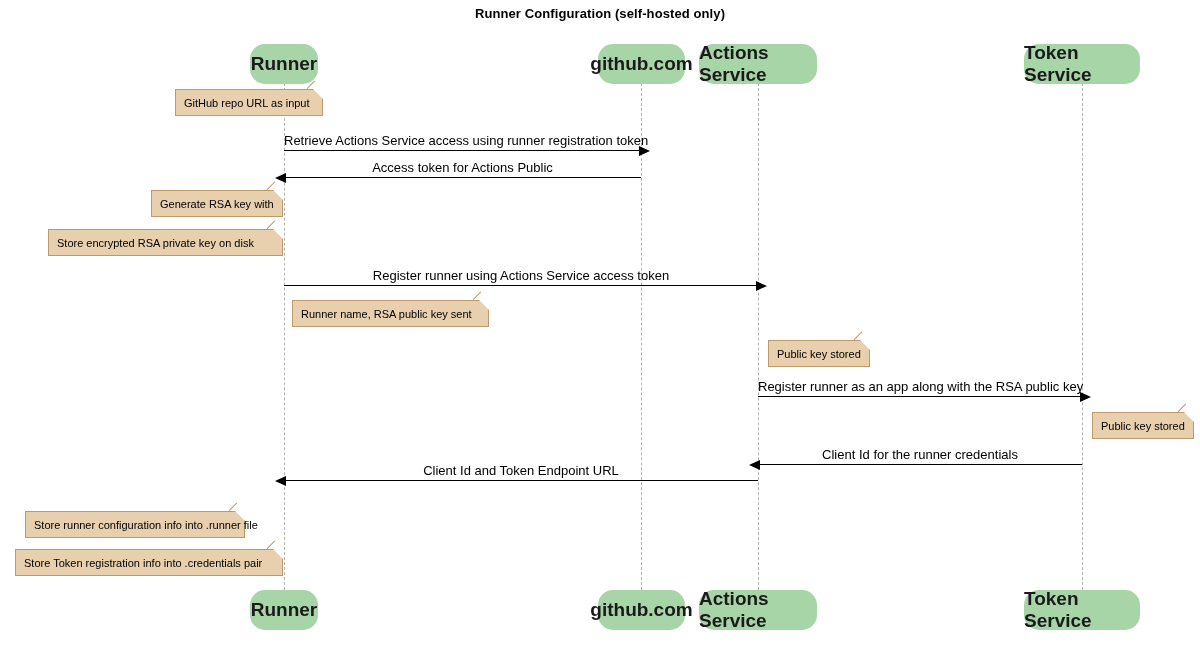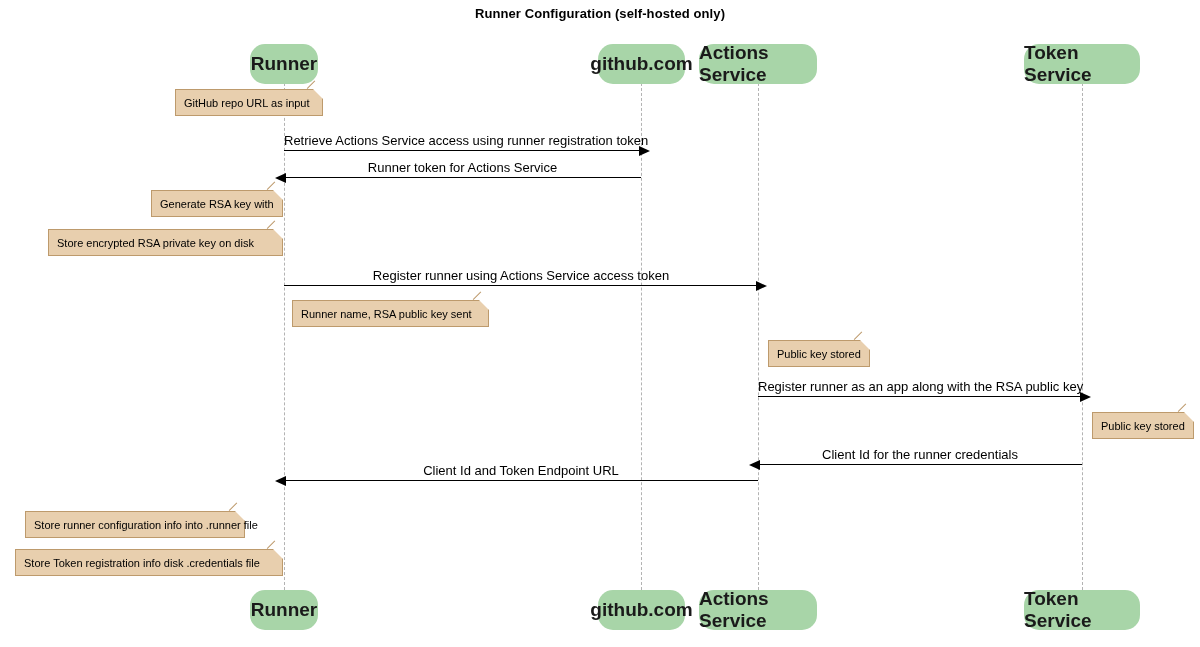--- a/index.html
+++ b/index.html
@@ -155,21 +155,21 @@
         <span>Token Service</span>
       </div>
     </div>
   <div id="messages">
       <div class="msg" style="left: 284px; width: 357px; top: 150px;">
         <div class="arrow right"></div>
         <div class="label">Retrieve Actions Service access using runner registration token</div>
       </div>
       <div class="msg" style="left: 284px; width: 357px; top: 177px;">
         <div class="arrow left"></div>
-        <div class="label">Runner token for Actions Service</div>
+        <div class="label">Access token for Actions Public</div>
       </div>
       <div class="msg" style="left: 284px; width: 474px; top: 285px;">
         <div class="arrow right"></div>
         <div class="label">Register runner using Actions Service access token</div>
       </div>
       <div class="msg" style="left: 758px; width: 324px; top: 396px;">
         <div class="arrow right"></div>
         <div class="label">Register runner as an app along with the RSA public key</div>
       </div>
       <div class="msg" style="left: 758px; width: 324px; top: 464px;">
@@ -182,15 +182,15 @@
       </div>
     </div>
   <div id="notes">
       <div class="note" style="top: 89px; width: 148px; left: 135px; margin-left: 40px;"><div class="fold"></div><div class="fold2"></div><span>GitHub repo URL as input</span></div>
       <div class="note" style="top: 190px; width: 132px; left: 151px;"><div class="fold"></div><div class="fold2"></div><span>Generate RSA key with</span></div>
       <div class="note" style="top: 229px; width: 235px; left: 48px;"><div class="fold"></div><div class="fold2"></div><span>Store encrypted RSA private key on disk</span></div>
       <div class="note" style="top: 300px; width: 197px; left: 292px;"><div class="fold"></div><div class="fold2"></div><span>Runner name, RSA public key sent</span></div>
       <div class="note" style="top: 340px; width: 102px; left: 768px;"><div class="fold"></div><div class="fold2"></div><span>Public key stored</span></div>
       <div class="note" style="top: 412px; width: 102px; left: 1092px;"><div class="fold"></div><div class="fold2"></div><span>Public key stored</span></div>
       <div class="note" style="top: 511px; width: 220px; left: 25px;"><div class="fold"></div><div class="fold2"></div><span>Store runner configuration info into .runner file</span></div>
-      <div class="note" style="top: 549px; width: 268px; left: 15px;"><div class="fold"></div><div class="fold2"></div><span>Store Token registration info disk .credentials file</span></div>
+      <div class="note" style="top: 549px; width: 268px; left: 15px;"><div class="fold"></div><div class="fold2"></div><span>Store Token registration info into .credentials pair</span></div>
     </div>
 </div>
 
 </body></html>

